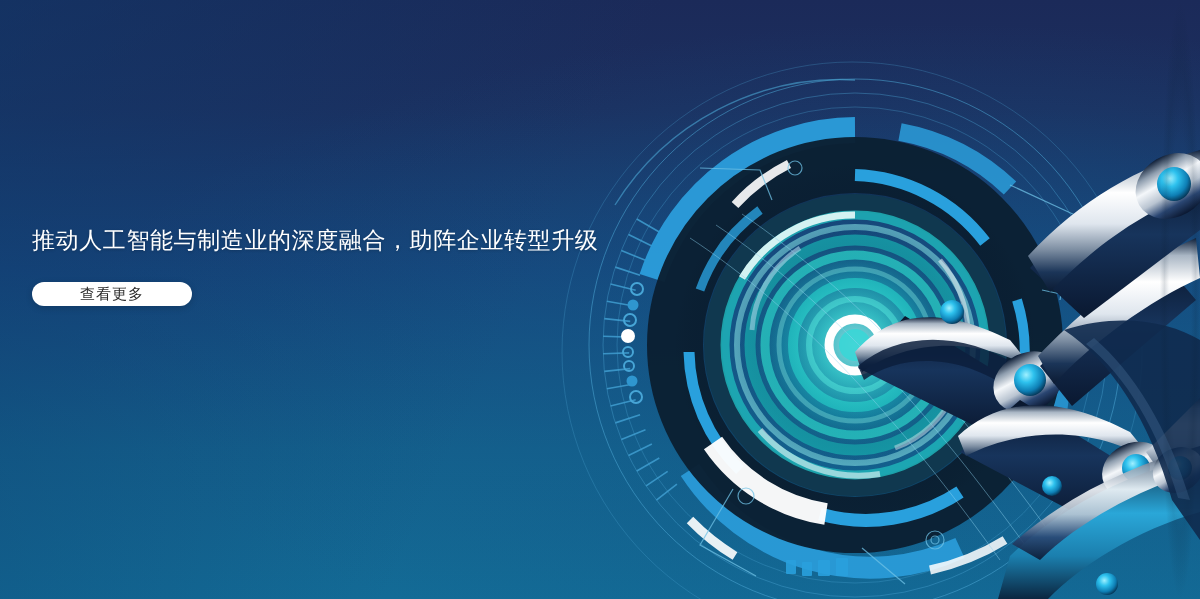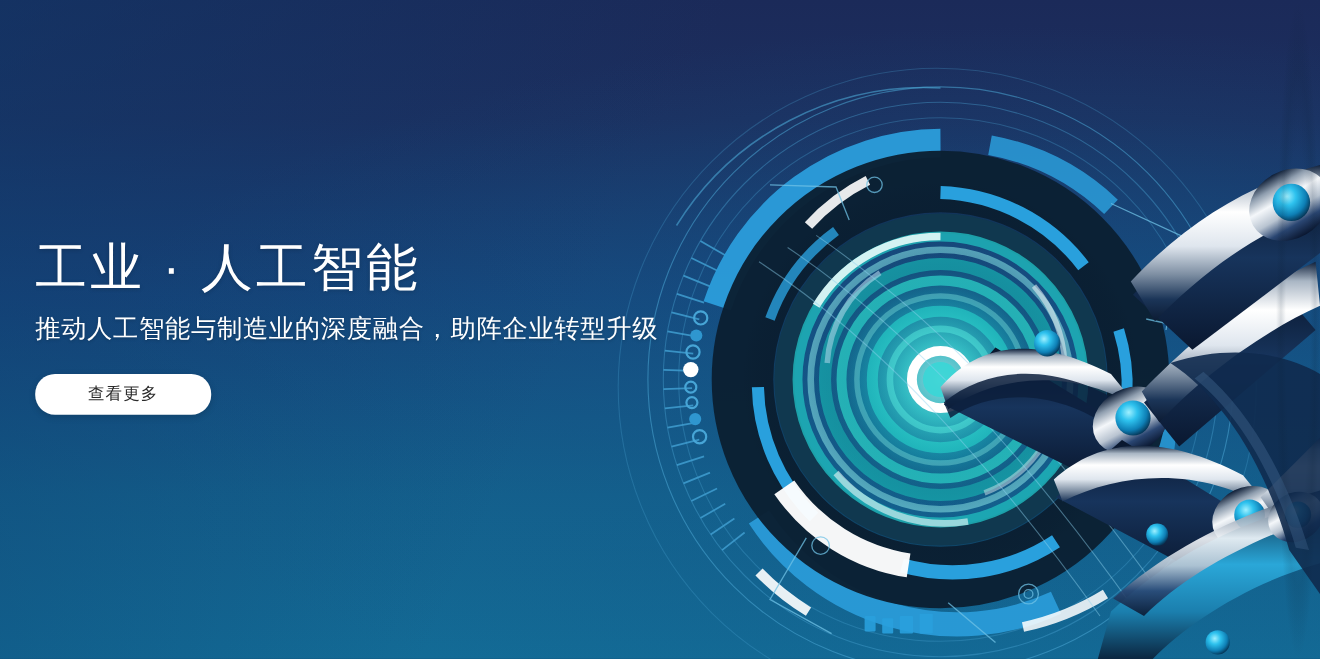--- a/index.html
+++ b/index.html
@@ -26,21 +26,21 @@
     letter-spacing:3px;margin:0;white-space:nowrap;
     text-shadow:0 1px 4px rgba(0,0,0,.18);
   }
   #subtitle{
     color:#ffffff;font-size:23px;line-height:24px;font-weight:400;
     letter-spacing:.6px;margin:14px 0 0 0;white-space:nowrap;
     text-shadow:0 1px 3px rgba(0,0,0,.22);
   }
   #cta{
     display:inline-flex;align-items:center;justify-content:center;
-    margin-top:30px;width:160px;height:37px;
+    margin-top:30px;width:160px;height:24px;
     background:#ffffff;border:none;border-radius:18px;
     color:#2b2b2b;font-size:15px;letter-spacing:1px;
     font-family:"Liberation Sans","DejaVu Sans",sans-serif;
     cursor:pointer;box-shadow:0 2px 7px rgba(0,0,0,.16);
   }
 
   
   #art{position:absolute;left:0;top:0;width:1200px;height:599px;z-index:20;}
   svg{display:block;}
 </style>
@@ -303,18 +303,17 @@
           <circle cx="1107" cy="584" r="11" fill="url(#joint)"></circle>
         </g>
       </g>
 
       <rect x="1160" y="0" width="40" height="599" fill="url(#outerGlow)" opacity=".25"></rect>
     </g>
   </svg>
   </div>
 
   <div id="copy">
-    <h1 id="title">工业 · 人工智能</h1>
     <p id="subtitle">推动人工智能与制造业的深度融合，助阵企业转型升级</p>
     <button id="cta">查看更多</button>
   </div>
 
 </div>
 
 </body></html>

